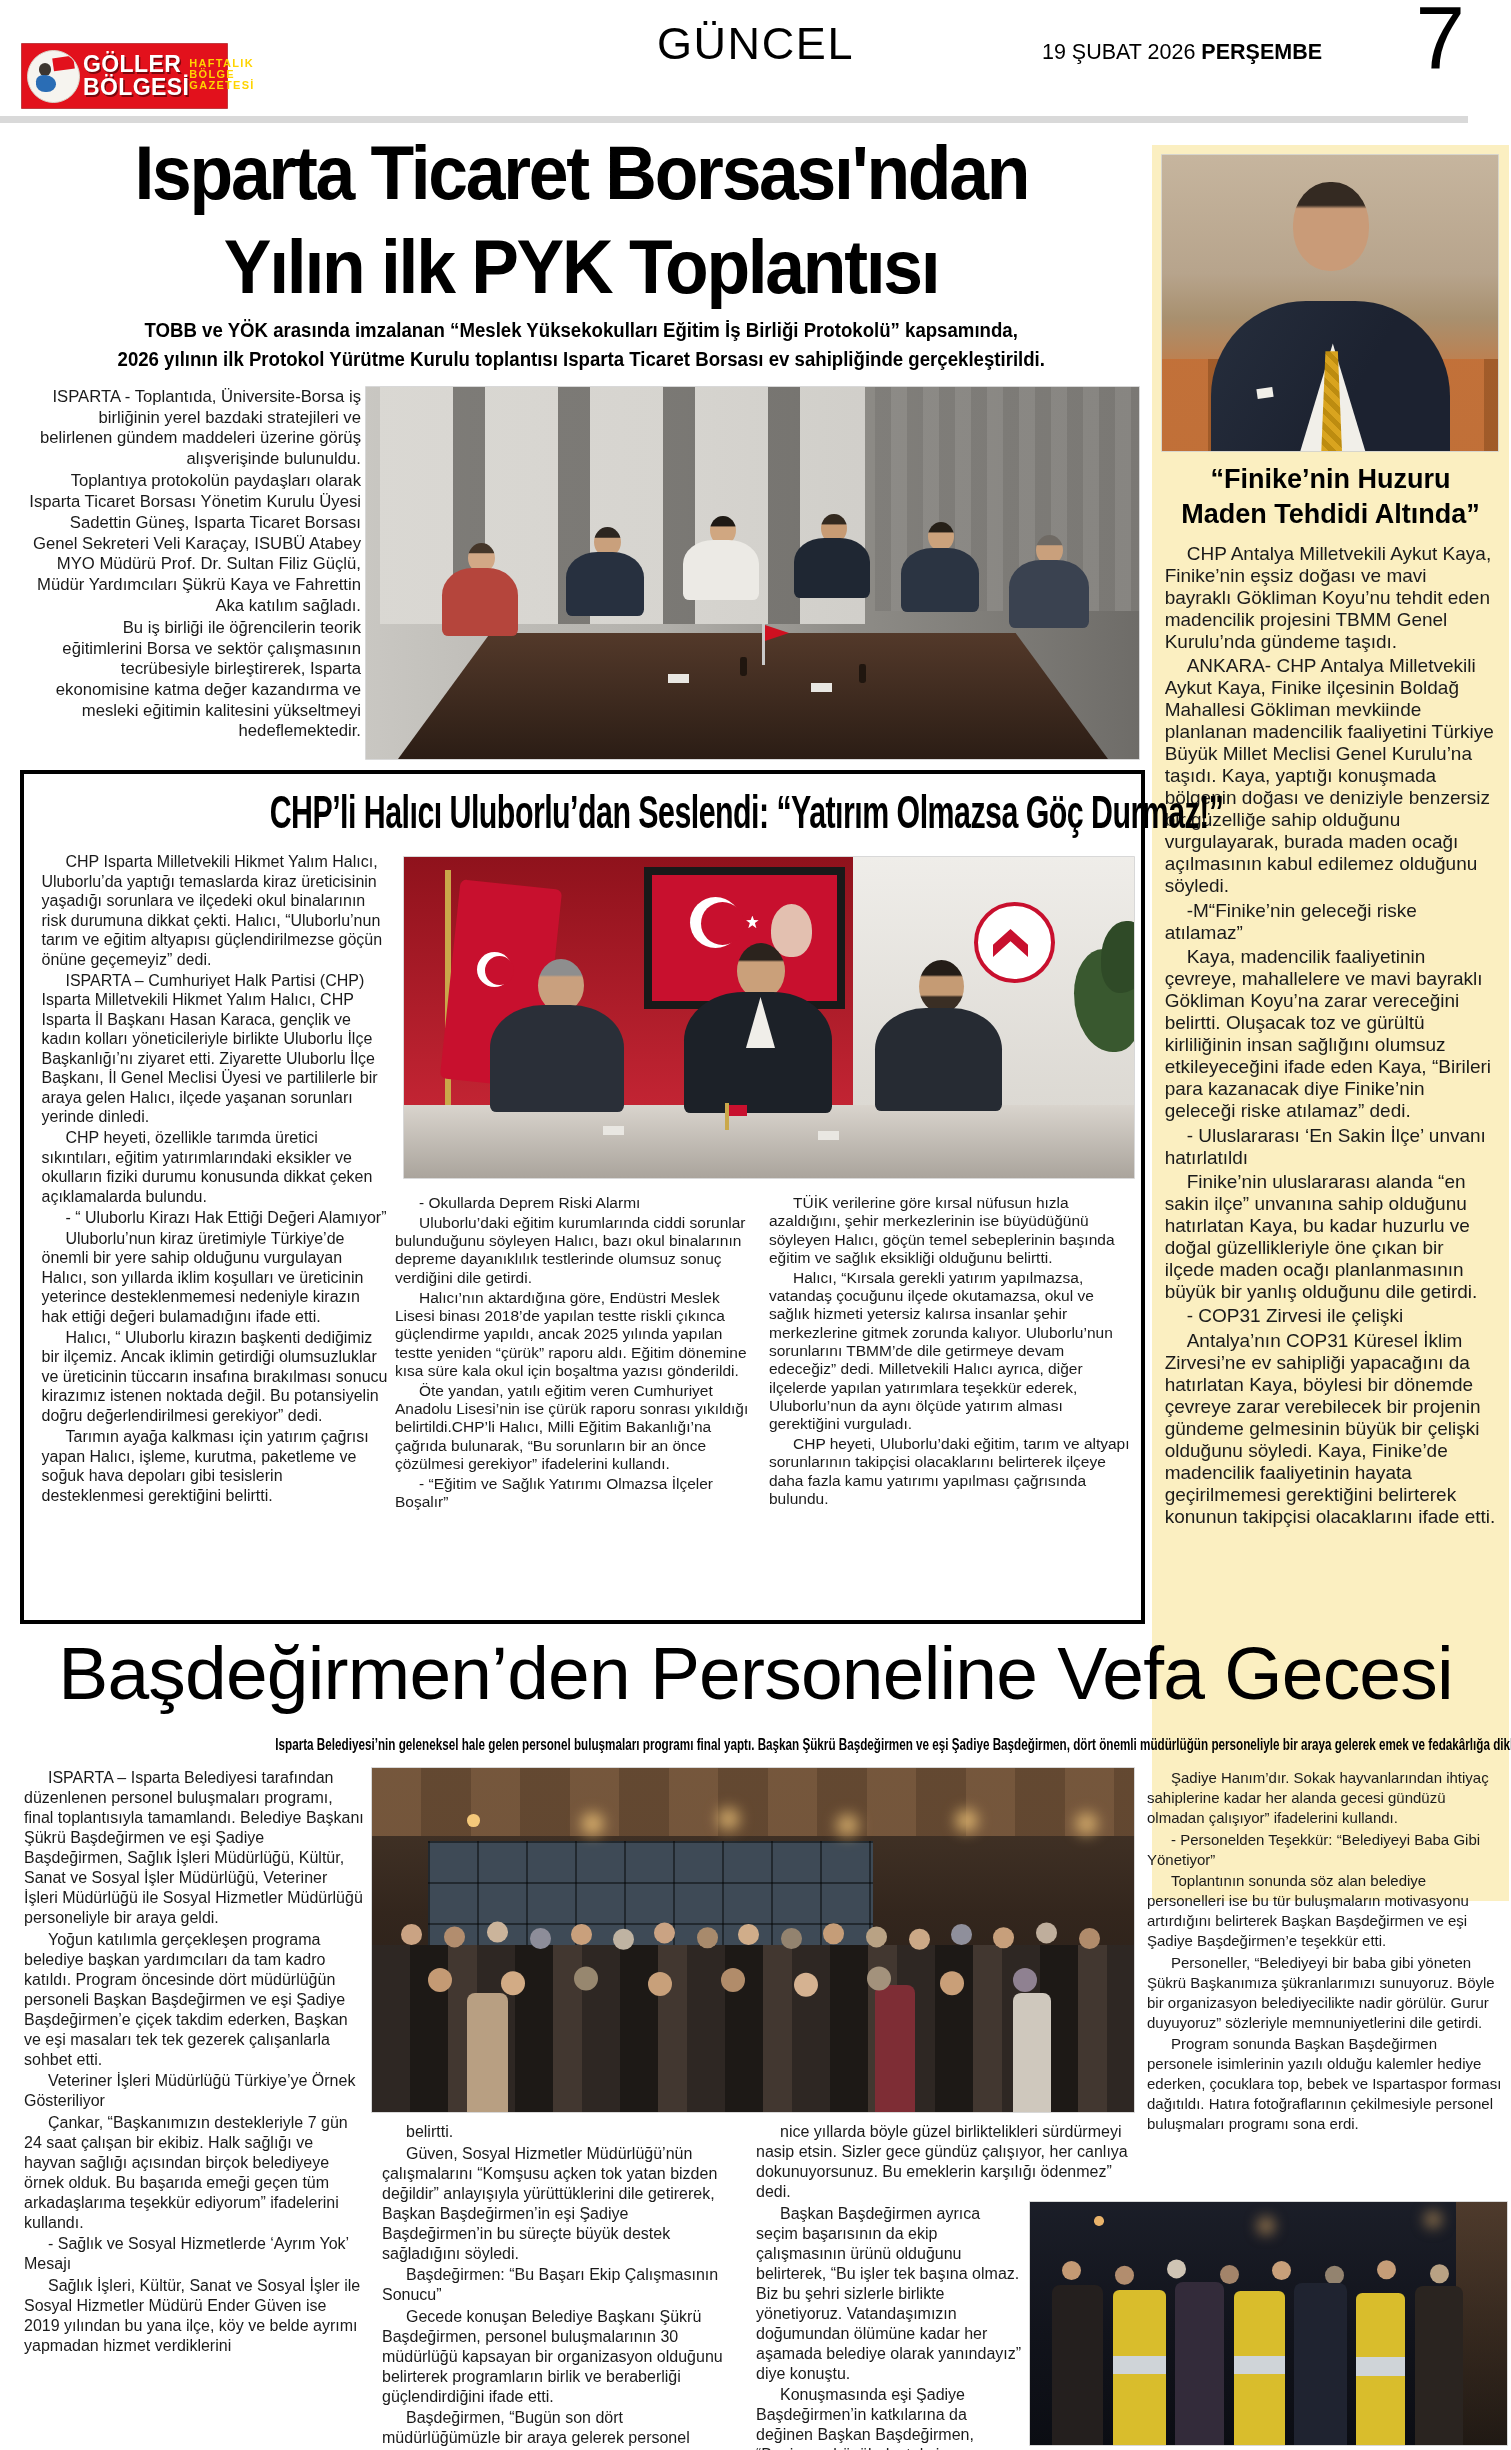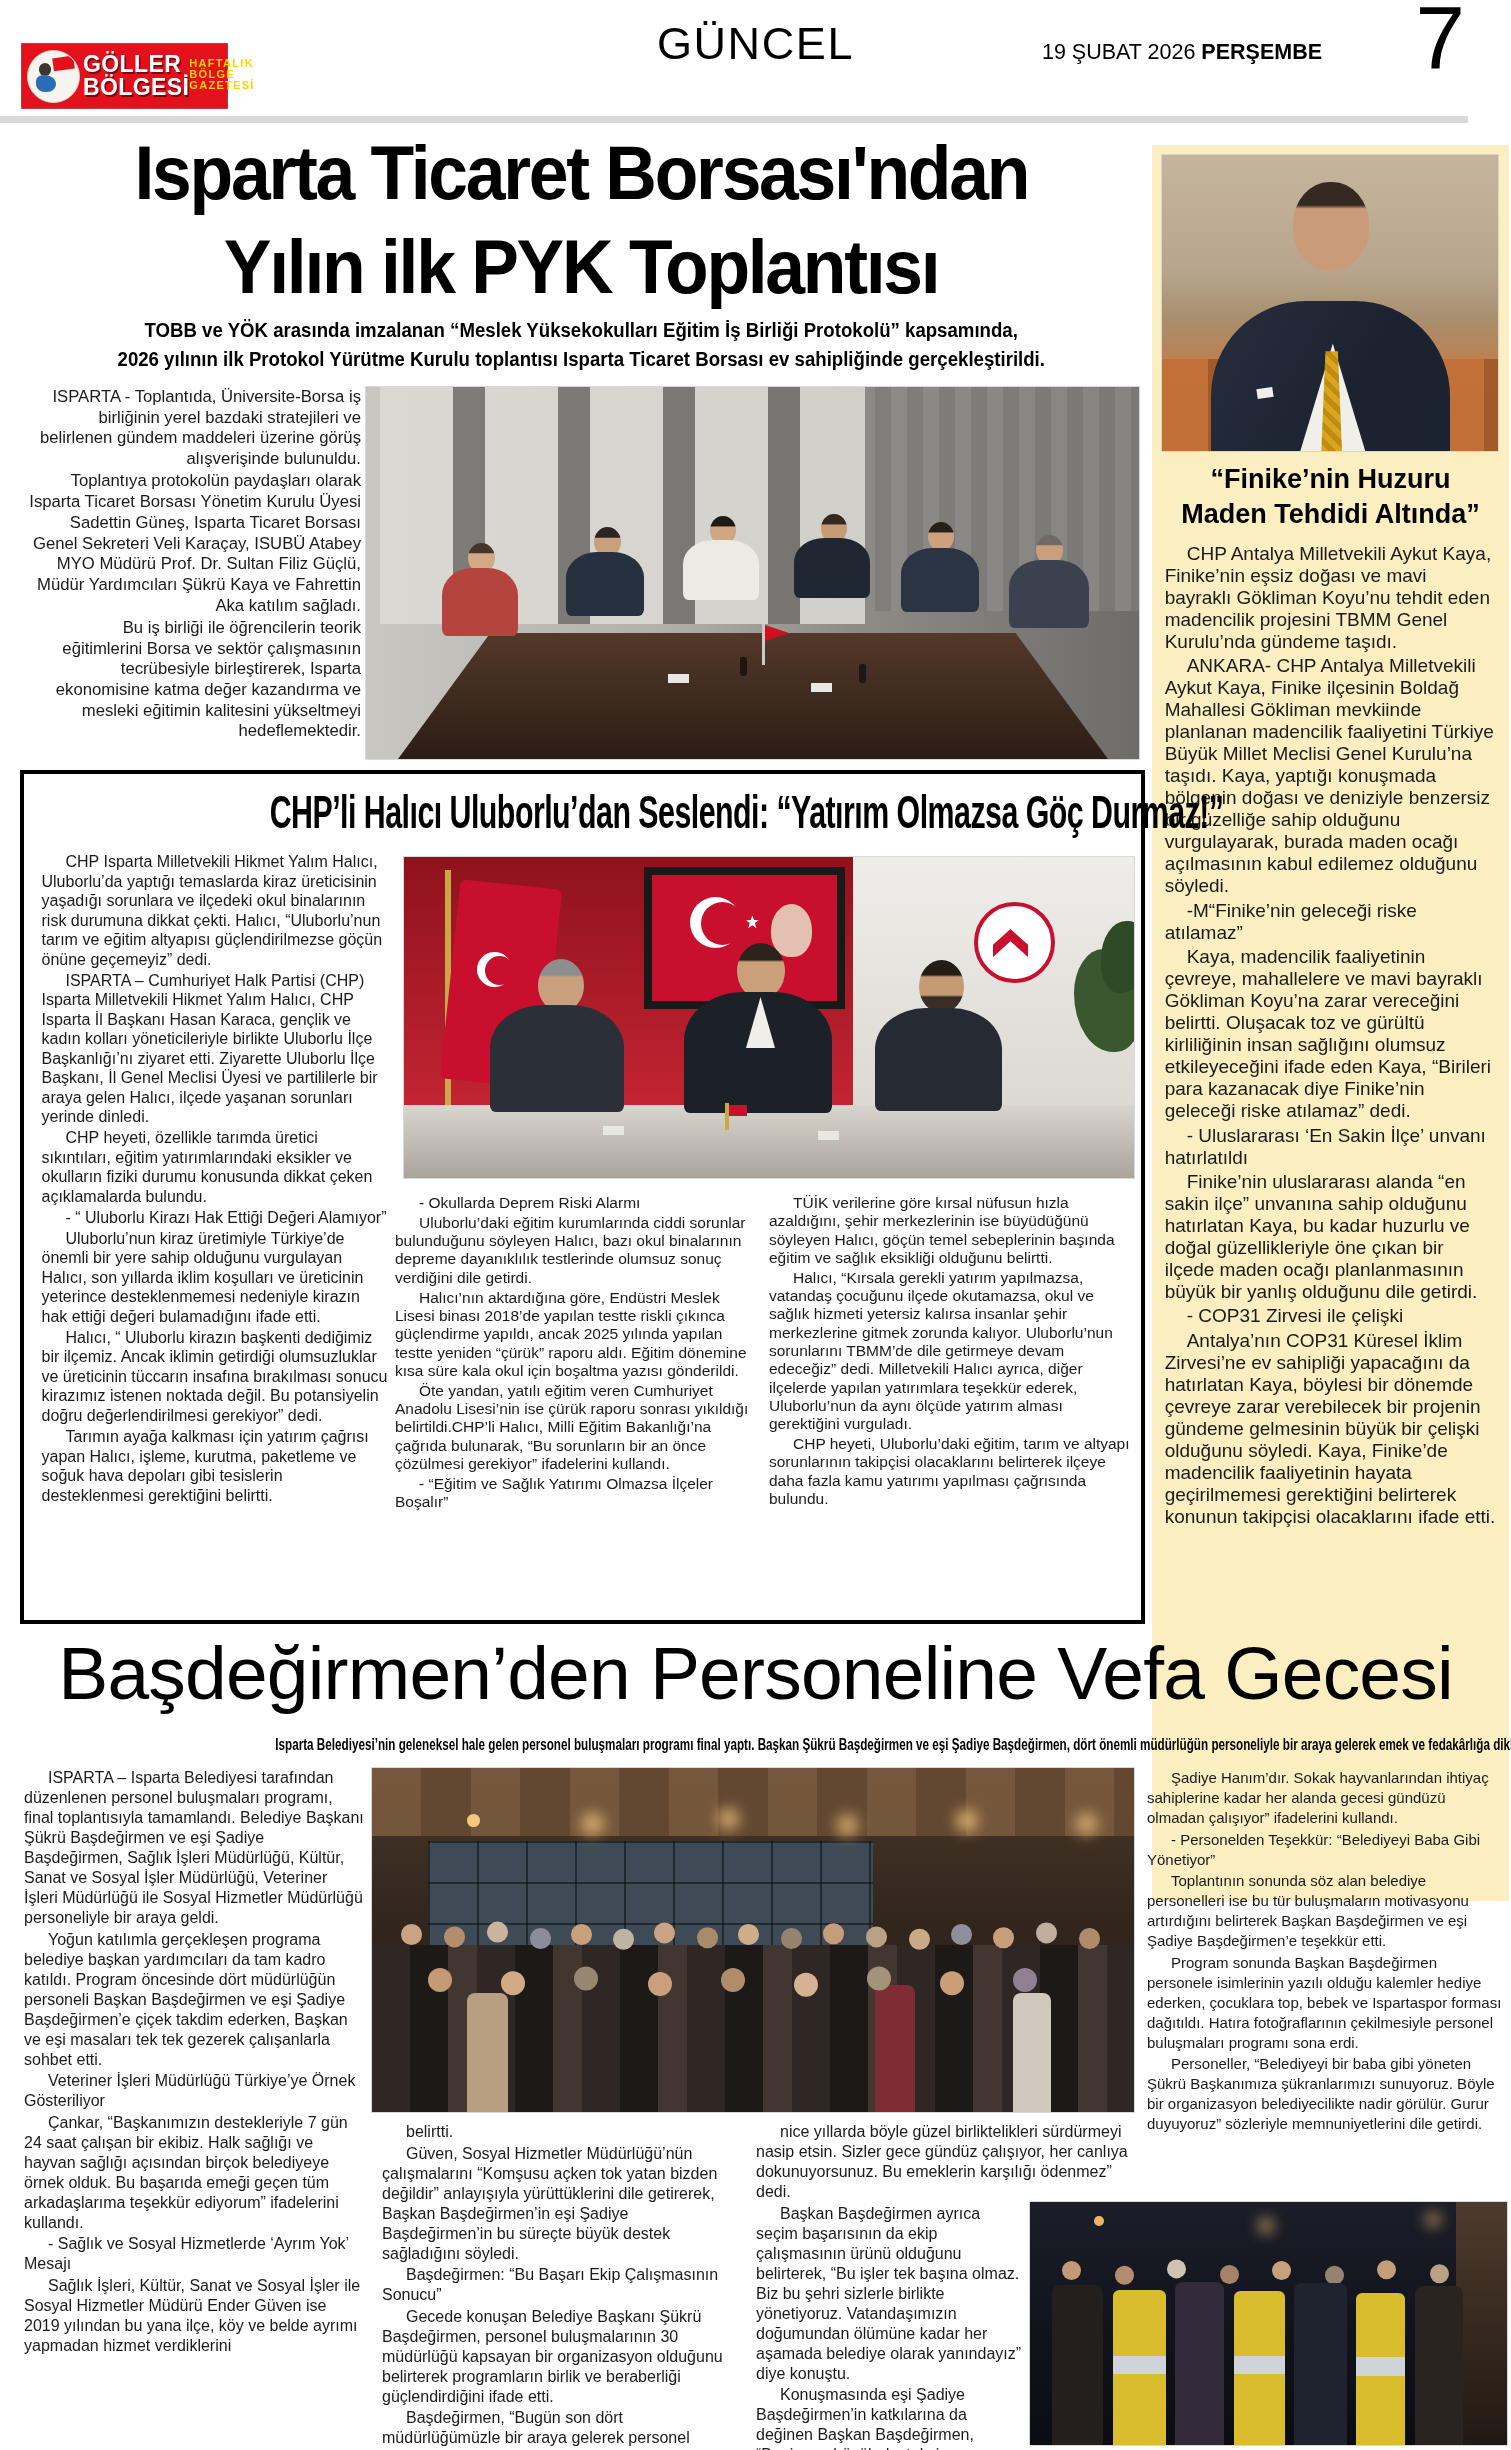--- a/index.html
+++ b/index.html
@@ -321,22 +321,22 @@
   <div class="abs a3-col a3-col3 bodycol">
     <p>nice yıllarda böyle güzel birliktelikleri sürdürmeyi nasip etsin. Sizler gece gündüz çalışıyor, her canlıya dokunuyorsunuz. Bu emeklerin karşılığı ödenmez” dedi.</p>
     <p class="narrow">Başkan Başdeğirmen ayrıca seçim başarısının da ekip çalışmasının ürünü olduğunu belirterek, “Bu işler tek başına olmaz. Biz bu şehri sizlerle birlikte yönetiyoruz. Vatandaşımızın doğumundan ölümüne kadar her aşamada belediye olarak yanındayız” diye konuştu.</p>
     <p class="narrow">Konuşmasında eşi Şadiye Başdeğirmen’in katkılarına da değinen Başkan Başdeğirmen, “Benim en büyük destekçim</p>
   </div>
 
   <div class="abs a3-col a3-col4 bodycol">
     <p>Şadiye Hanım’dır. Sokak hayvanlarından ihtiyaç sahiplerine kadar her alanda gecesi gündüzü olmadan çalışıyor” ifadelerini kullandı.</p>
     <p>- Personelden Teşekkür: “Belediyeyi Baba Gibi Yönetiyor”</p>
     <p>Toplantının sonunda söz alan belediye personelleri ise bu tür buluşmaların motivasyonu artırdığını belirterek Başkan Başdeğirmen ve eşi Şadiye Başdeğirmen’e teşekkür etti.</p>
+    <p>Personeller, “Belediyeyi bir baba gibi yöneten Şükrü Başkanımıza şükranlarımızı sunuyoruz. Böyle bir organizasyon belediyecilikte nadir görülür. Gurur duyuyoruz” sözleriyle memnuniyetlerini dile getirdi.</p>
     <p>Program sonunda Başkan Başdeğirmen personele isimlerinin yazılı olduğu kalemler hediye ederken, çocuklara top, bebek ve Ispartaspor forması dağıtıldı. Hatıra fotoğraflarının çekilmesiyle personel buluşmaları programı sona erdi.</p>
-    <p>Personeller, “Belediyeyi bir baba gibi yöneten Şükrü Başkanımıza şükranlarımızı sunuyoruz. Böyle bir organizasyon belediyecilikte nadir görülür. Gurur duyuyoruz” sözleriyle memnuniyetlerini dile getirdi.</p>
   </div>
 
   <div class="ph photo-night">
     <div class="el pn-wall"></div>
     <div class="el pn-glow"></div>
     <div class="el pn-row"></div>
     <div class="pn-coat" style="left:22px;top:83px;width:51px;height:161px;background:#241f1e;"></div>
     <div class="pn-vest" style="left:83px;top:88px;width:53px;height:156px;"></div>
     <div class="pn-coat" style="left:145px;top:80px;width:49px;height:164px;background:#332b3a;"></div>
     <div class="pn-vest" style="left:204px;top:89px;width:51px;height:154px;"></div>

